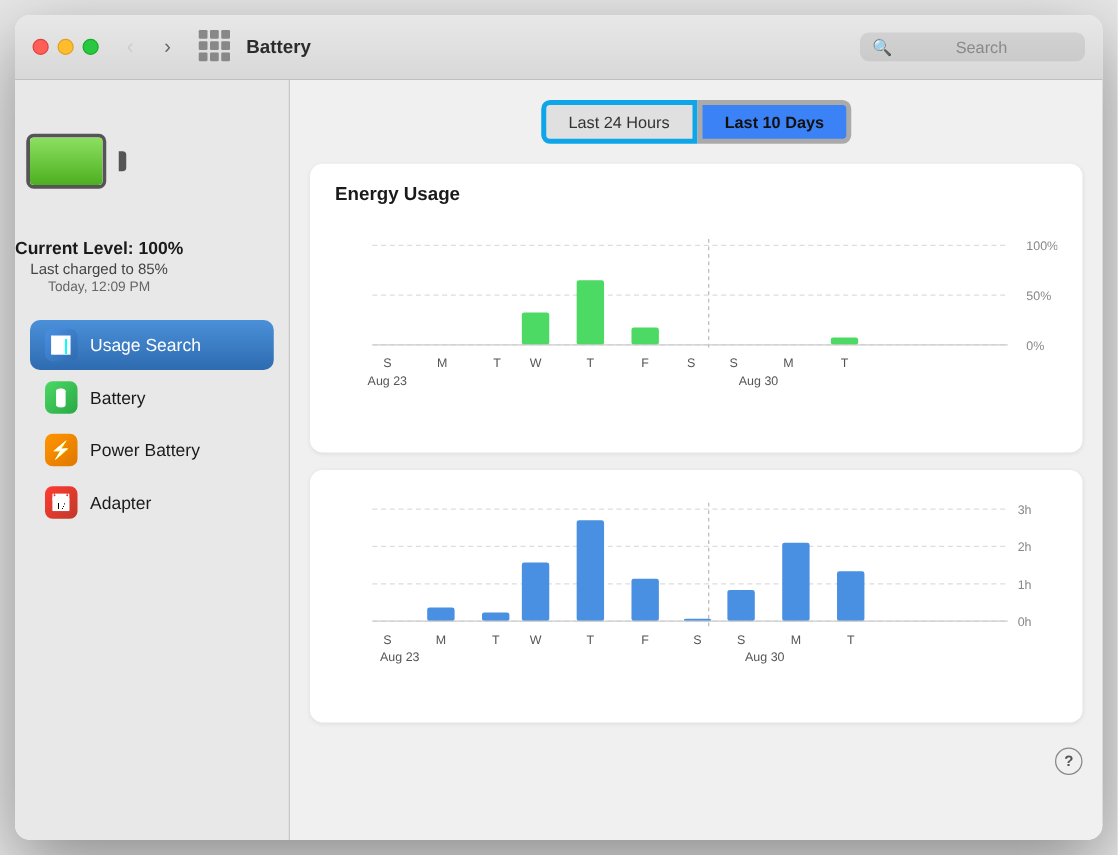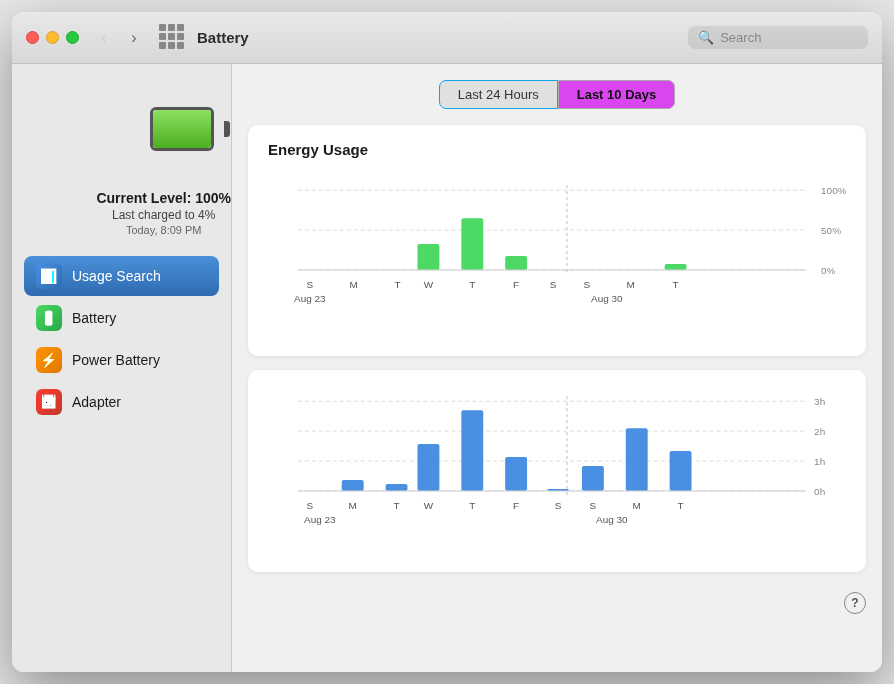--- a/index.html
+++ b/index.html
@@ -95,37 +95,38 @@
       gap: 6px;
       width: 180px;
     }
     .search-bar input {
       border: none;
       background: transparent;
       font-size: 13px;
       color: #333;
       outline: none;
       width: 130px;
+      text-align: center;
     }
     .search-bar input::placeholder { color: #888; }
     
     .content {
       display: flex;
       flex: 1;
       overflow: hidden;
     }
     
     .sidebar {
       width: 220px;
       background: #e8e8e8;
       border-right: 1px solid #c8c8c8;
       padding: 20px 0;
       display: flex;
       flex-direction: column;
-      align-items: flex-end;
+      align-items: flex-start;
       flex-shrink: 0;
     }
     .battery-icon-container {
       width: 90px;
       height: 90px;
       display: flex;
       align-items: center;
       justify-content: center;
       margin-bottom: 16px;
     }
@@ -228,32 +229,32 @@
       display: flex;
       justify-content: center;
       gap: 0;
       margin-bottom: 16px;
       flex-shrink: 0;
     }
     .tab-btn {
       padding: 6px 18px;
       font-size: 13px;
       background: #e0e0e0;
-      border: 1px solid #0ea5e9;
+      border: 4px solid #0ea5e9;
       cursor: pointer;
       color: #333;
     }
     .tab-btn:first-child {
       border-radius: 7px 0 0 7px;
     }
     .tab-btn:last-child {
       border-radius: 0 7px 7px 0;
     }
     .tab-btn.active {
-      background: #d946ef;
+      background: #3b82f6;
       font-weight: 600;
       color: #111;
       border-color: #aaa;
     }
     
     .chart-section {
       background: white;
       border-radius: 10px;
       padding: 16px 20px;
       margin-bottom: 14px;
@@ -334,22 +335,22 @@
       <div class="battery-icon-container">
         <div class="battery-visual">
           <div class="battery-body">
             <div class="battery-fill"></div>
           </div>
           <div class="battery-terminal"></div>
         </div>
       </div>
       <div class="battery-info">
         <div class="battery-level">Current Level: 100%</div>
-        <div class="battery-charged">Last charged to 4%</div>
-        <div class="battery-time">Today, 8:09 PM</div>
+        <div class="battery-charged">Last charged to 85%</div>
+        <div class="battery-time">Today, 12:09 PM</div>
       </div>
       <nav class="sidebar-nav">
         <div class="sidebar-item active">
           <div class="sidebar-icon icon-usage">
             <span style="font-size:14px; filter:brightness(10);">📊</span>
           </div>
           <span>Usage Search</span>
         </div>
         <div class="sidebar-item">
           <div class="sidebar-icon icon-battery">

